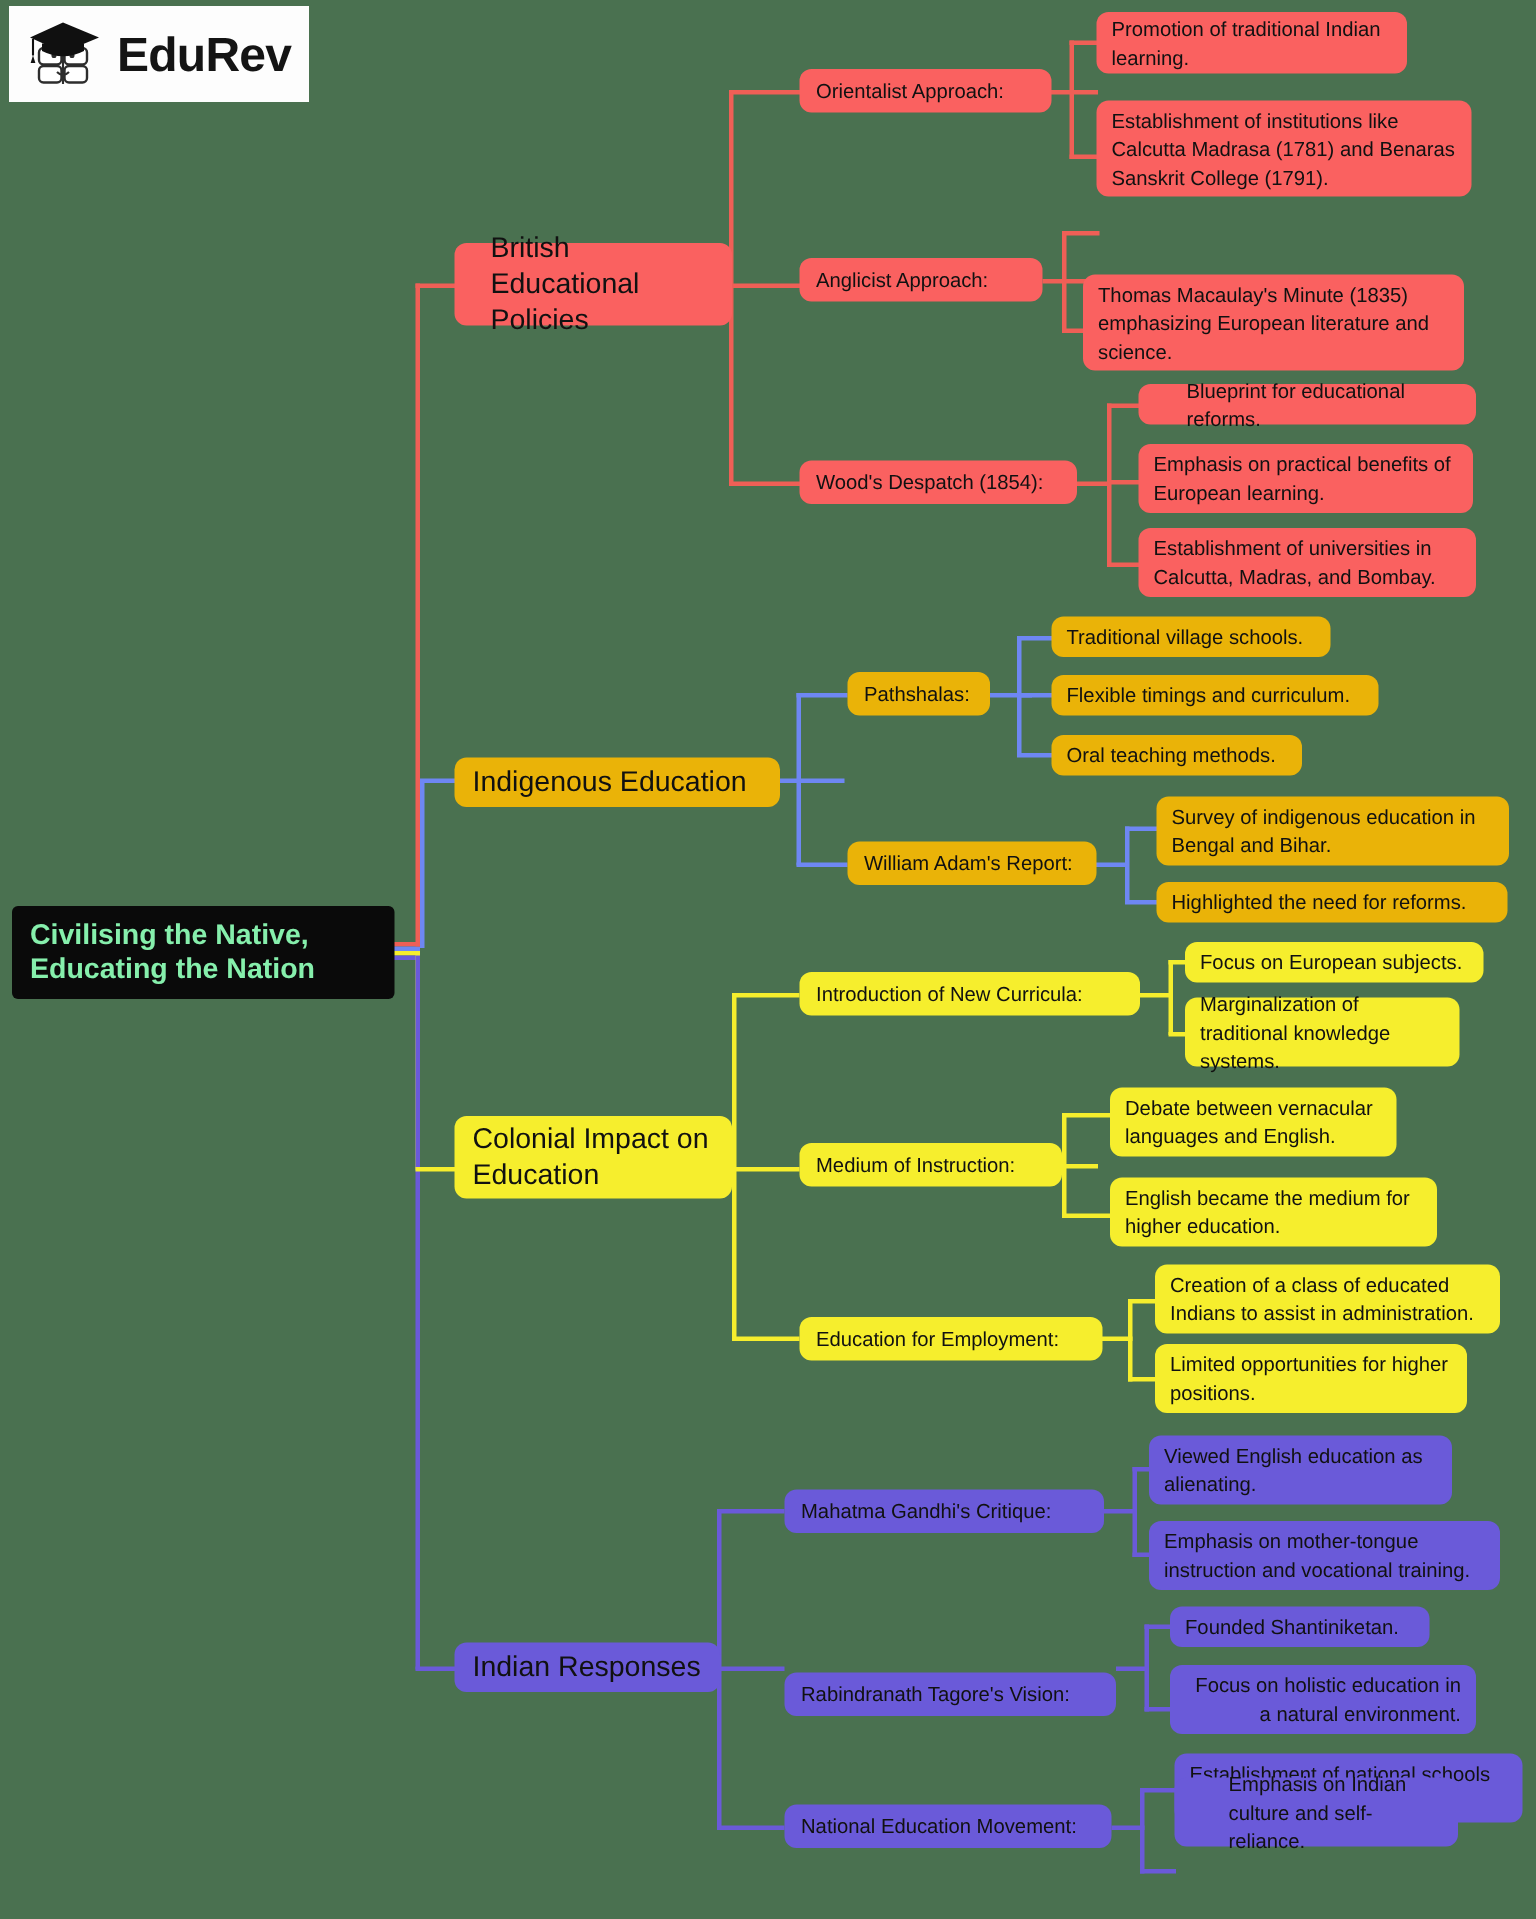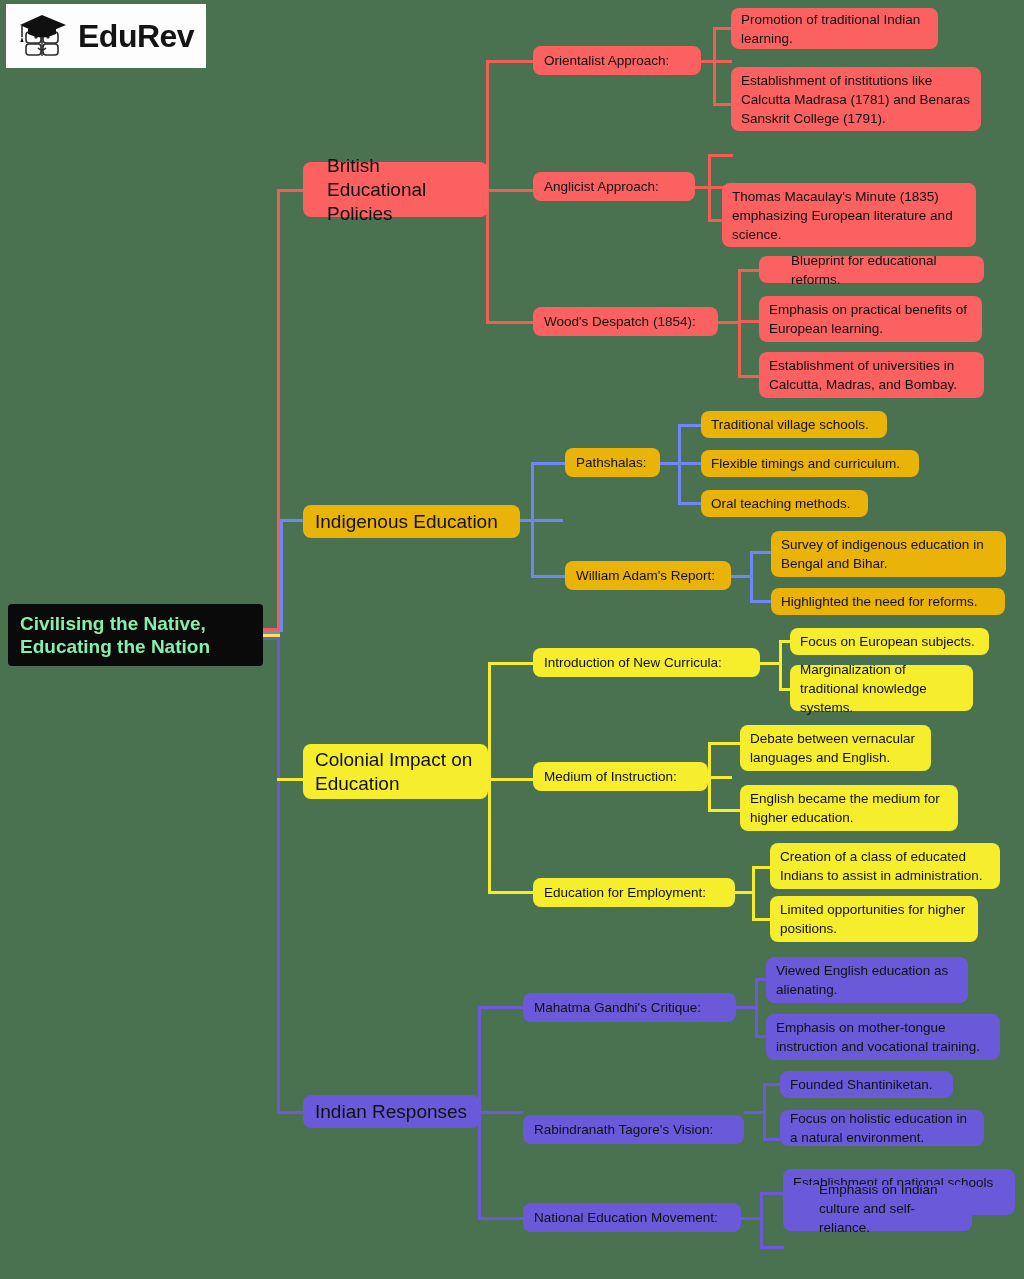--- a/index.html
+++ b/index.html
@@ -312,21 +312,21 @@
   <div class="node leaf c-purple" style="left:766px; top:1014px; width:234px; height:46px;">
     <span>Emphasis on mother-tongue instruction and vocational training.</span>
   </div>
 
   <div class="node lvl2 c-purple" style="left:523px; top:1097px; width:221px; height:29px;margin-top:18px;">
     <span>Rabindranath Tagore's Vision:</span>
   </div>
   <div class="node leaf c-purple" style="left:780px; top:1071px; width:173px; height:27px;">
     <span>Founded Shantiniketan.</span>
   </div>
-  <div class="node leaf c-purple" style="left:780px; top:1110px; width:204px; height:36px;">
+  <div class="node leaf c-purple" style="left:780px; top:1110px; width:204px; height:46px;text-align:right;">
     <span>Focus on holistic education in a natural environment.</span>
   </div>
 
   <div class="node lvl2 c-purple" style="left:523px; top:1203px; width:218px; height:29px;">
     <span>National Education Movement:</span>
   </div>
   <div class="node leaf c-purple" style="left:783px; top:1169px; width:232px; height:46px;">
     <span>Establishment of national schools and colleges.</span>
   </div>
   <div class="node leaf c-purple" style="left:783px; top:1185px; width:189px; height:46px;padding-left:36px;">

